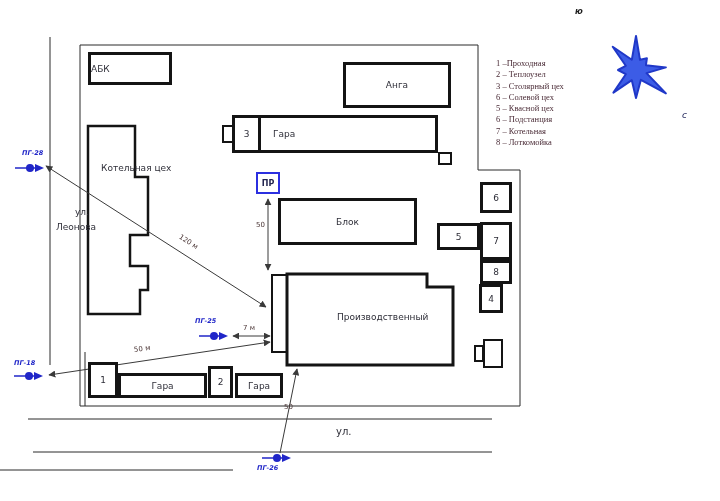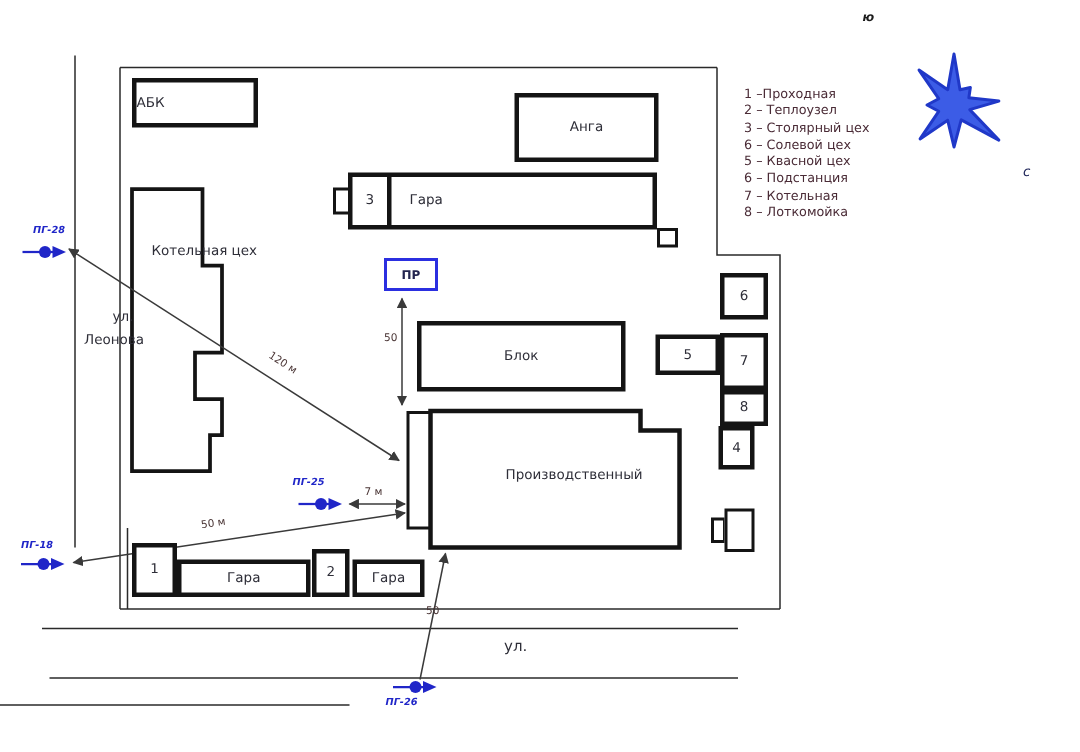--- a/index.html
+++ b/index.html
@@ -4,23 +4,23 @@
 <style>
   html,body{margin:0;padding:0;background:#fff;}
   #plan{position:relative;width:720px;height:501px;background:#fff;overflow:hidden;
         font-family:"DejaVu Sans",sans-serif;color:#2e2e38;}
   .bld{position:absolute;background:#fff;border:3px solid #141414;box-sizing:border-box;
        display:flex;align-items:center;justify-content:center;font-size:9px;color:#2e2e38;}
   .bld.thin{border-width:2px;}
   .lbl{position:absolute;font-size:9px;color:#2e2e38;white-space:nowrap;}
   .meas{position:absolute;font-size:7px;color:#4a3535;white-space:nowrap;}
   .pg{position:absolute;font-size:6.5px;font-weight:bold;font-style:italic;color:#2026c8;white-space:nowrap;}
-  .legend{position:absolute;left:496px;top:58px;font-size:8.5px;line-height:11.3px;color:#4a2b36;}
+  .legend{position:absolute;left:496px;top:58px;font-size:8.5px;line-height:11.3px;color:#4a2b36;font-family:Liberation Serif, serif;}
   .legend div{white-space:nowrap;}
-  #prbox{position:absolute;left:256px;top:172px;width:36px;height:22px;box-sizing:border-box;
+  #prbox{position:absolute;left:256px;top:172px;width:24px;height:22px;box-sizing:border-box;
          border:2px solid #2b2fe0;background:#fff;display:flex;align-items:center;justify-content:center;
          font-size:8px;font-weight:bold;color:#23254f;}
   svg{position:absolute;left:0;top:0;}
   .dir{position:absolute;font-style:italic;color:#1c1c1c;}
 </style>
 </head>
 <body>
 
 <div id="plan">
 
@@ -80,34 +80,34 @@
       </g>
     </g>
 
     <polygon points="636,36 640,59.8 646.9,58.3 645.9,65.2 665.9,67.4 646.5,73.1 665.9,93.4 640.8,79.9 636,98 631.8,80.2 613.4,92.6 625.8,74.2 618,70 625.8,65.8 612.7,46.7 631.8,59.8" fill="#3c5ce6" stroke="#2038c8" stroke-width="2" stroke-linejoin="round"></polygon>
   </svg>
 
   <div class="bld" style="left:88px;top:52px;width:84px;height:33px;justify-content:flex-start;">
     <span>АБК</span>
   </div>
 
-  <div class="bld" style="left:343px;top:62px;width:96px;height:46px;">
+  <div class="bld" style="left:343px;top:62px;width:108px;height:46px;">
     <span>Анга</span>
   </div>
 
   <div class="bld thin" style="left:222px;top:125px;width:12px;height:18px;"></div>
   <div class="bld" style="left:232px;top:115px;width:206px;height:38px;justify-content:flex-start;padding:0;">
     <div style="width:23px;height:100%;border-right:3px solid #141414;display:flex;align-items:center;justify-content:center;">
       <span>3</span>
     </div>
     <span style="padding-left:12px;">Гара</span>
   </div>
   <div class="bld thin" style="left:438px;top:152px;width:14px;height:13px;"></div>
 
-  <div class="bld" style="left:278px;top:198px;width:139px;height:47px;margin-top:16px;">
+  <div class="bld" style="left:278px;top:198px;width:139px;height:47px;">
     <span>Блок</span>
   </div>
 
   <div class="bld" style="left:480px;top:182px;width:32px;height:31px;">
     <span>6</span>
   </div>
   <div class="bld" style="left:437px;top:223px;width:43px;height:27px;">
     <span>5</span>
   </div>
   <div class="bld" style="left:480px;top:222px;width:32px;height:38px;">

